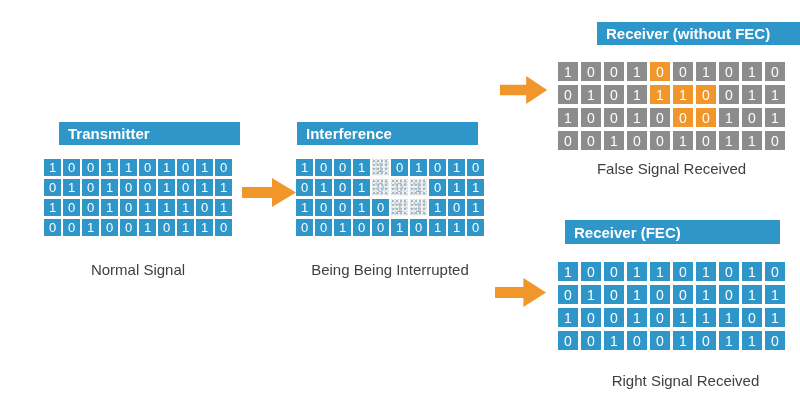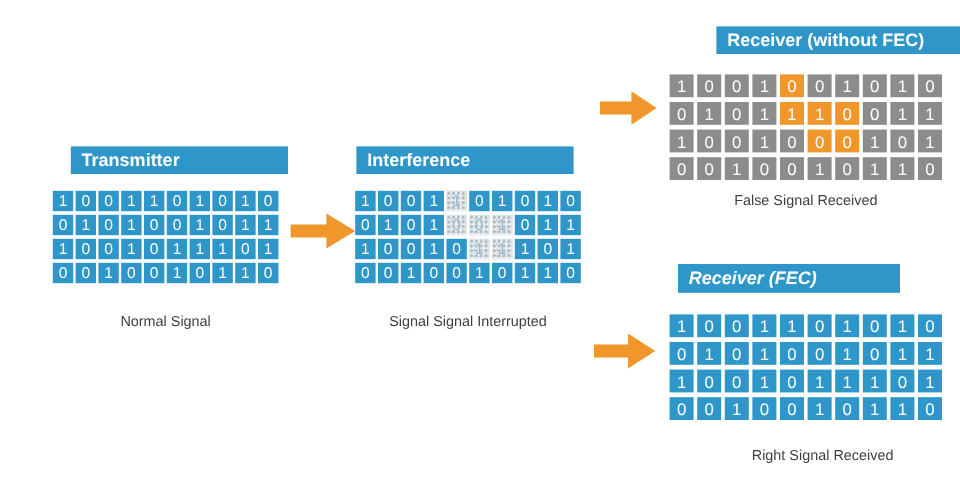--- a/index.html
+++ b/index.html
@@ -25,21 +25,21 @@
   .cell.corrupt{
     background-color:#dde2e6;
     background-image:
       radial-gradient(#aab7bf 1px,transparent 1.3px),
       radial-gradient(#c7d0d5 1px,transparent 1.3px),
       radial-gradient(#f2f5f6 1px,transparent 1.3px);
     background-size:4px 4px,5px 5px,3px 3px;
     background-position:0 0,2px 2px,1px 0;
     color:#8fb3cc;text-shadow:0 0 1px #ffffff;
   }
-  .caption{position:absolute;text-align:center;color:#3f3f3f;font-size:12px;}
+  .caption{position:absolute;text-align:center;color:#3f3f3f;font-size:15px;}
   .arrow{position:absolute;}
 </style>
 </head>
 <body>
 
 <div class="stage">
 
   <div class="hdr" style="left:59px;top:122px;width:181px;height:23px;">Transmitter</div>
   <div class="grid sm" style="left:44px;top:159px;">
       <div class="cell blue">1</div>
@@ -125,21 +125,21 @@
       <div class="cell blue">0</div>
       <div class="cell blue">1</div>
       <div class="cell blue">0</div>
       <div class="cell blue">0</div>
       <div class="cell blue">1</div>
       <div class="cell blue">0</div>
       <div class="cell blue">1</div>
       <div class="cell blue">1</div>
       <div class="cell blue">0</div>
     </div>
-  <div class="caption" style="left:296px;top:261px;width:188px;">Signal Signal Interrupted</div>
+  <div class="caption" style="left:296px;top:261px;width:188px;">Being Being Interrupted</div>
 
   <svg class="arrow" style="left:500px;top:75px;" width="48" height="30" viewBox="0 0 55 31" preserveAspectRatio="none">
     <polygon points="0,10 30,10 30,1 54,15.5 30,30 30,21 0,21" fill="#f0962b"></polygon>
   </svg>
 
   <div class="hdr" style="left:565px;top:22px;width:220px;height:23px;margin-left:32px;">Receiver (without FEC)</div>
   <div class="grid lg" style="left:558px;top:62px;">
       <div class="cell grey">1</div>
       <div class="cell grey">0</div>
       <div class="cell grey">0</div>
@@ -180,21 +180,21 @@
       <div class="cell grey">1</div>
       <div class="cell grey">1</div>
       <div class="cell grey">0</div>
     </div>
   <div class="caption" style="left:558px;top:160px;width:227px;">False Signal Received</div>
 
   <svg class="arrow" style="left:495px;top:277px;" width="52" height="31" viewBox="0 0 55 31" preserveAspectRatio="none">
     <polygon points="0,10 30,10 30,1 54,15.5 30,30 30,21 0,21" fill="#f0962b"></polygon>
   </svg>
 
-  <div class="hdr" style="left:565px;top:220px;width:185px;height:24px;font-style:italic;">Receiver (FEC)</div>
+  <div class="hdr" style="left:565px;top:220px;width:215px;height:24px;">Receiver (FEC)</div>
   <div class="grid lg" style="left:558px;top:262px;">
       <div class="cell blue">1</div>
       <div class="cell blue">0</div>
       <div class="cell blue">0</div>
       <div class="cell blue">1</div>
       <div class="cell blue">1</div>
       <div class="cell blue">0</div>
       <div class="cell blue">1</div>
       <div class="cell blue">0</div>
       <div class="cell blue">1</div>

